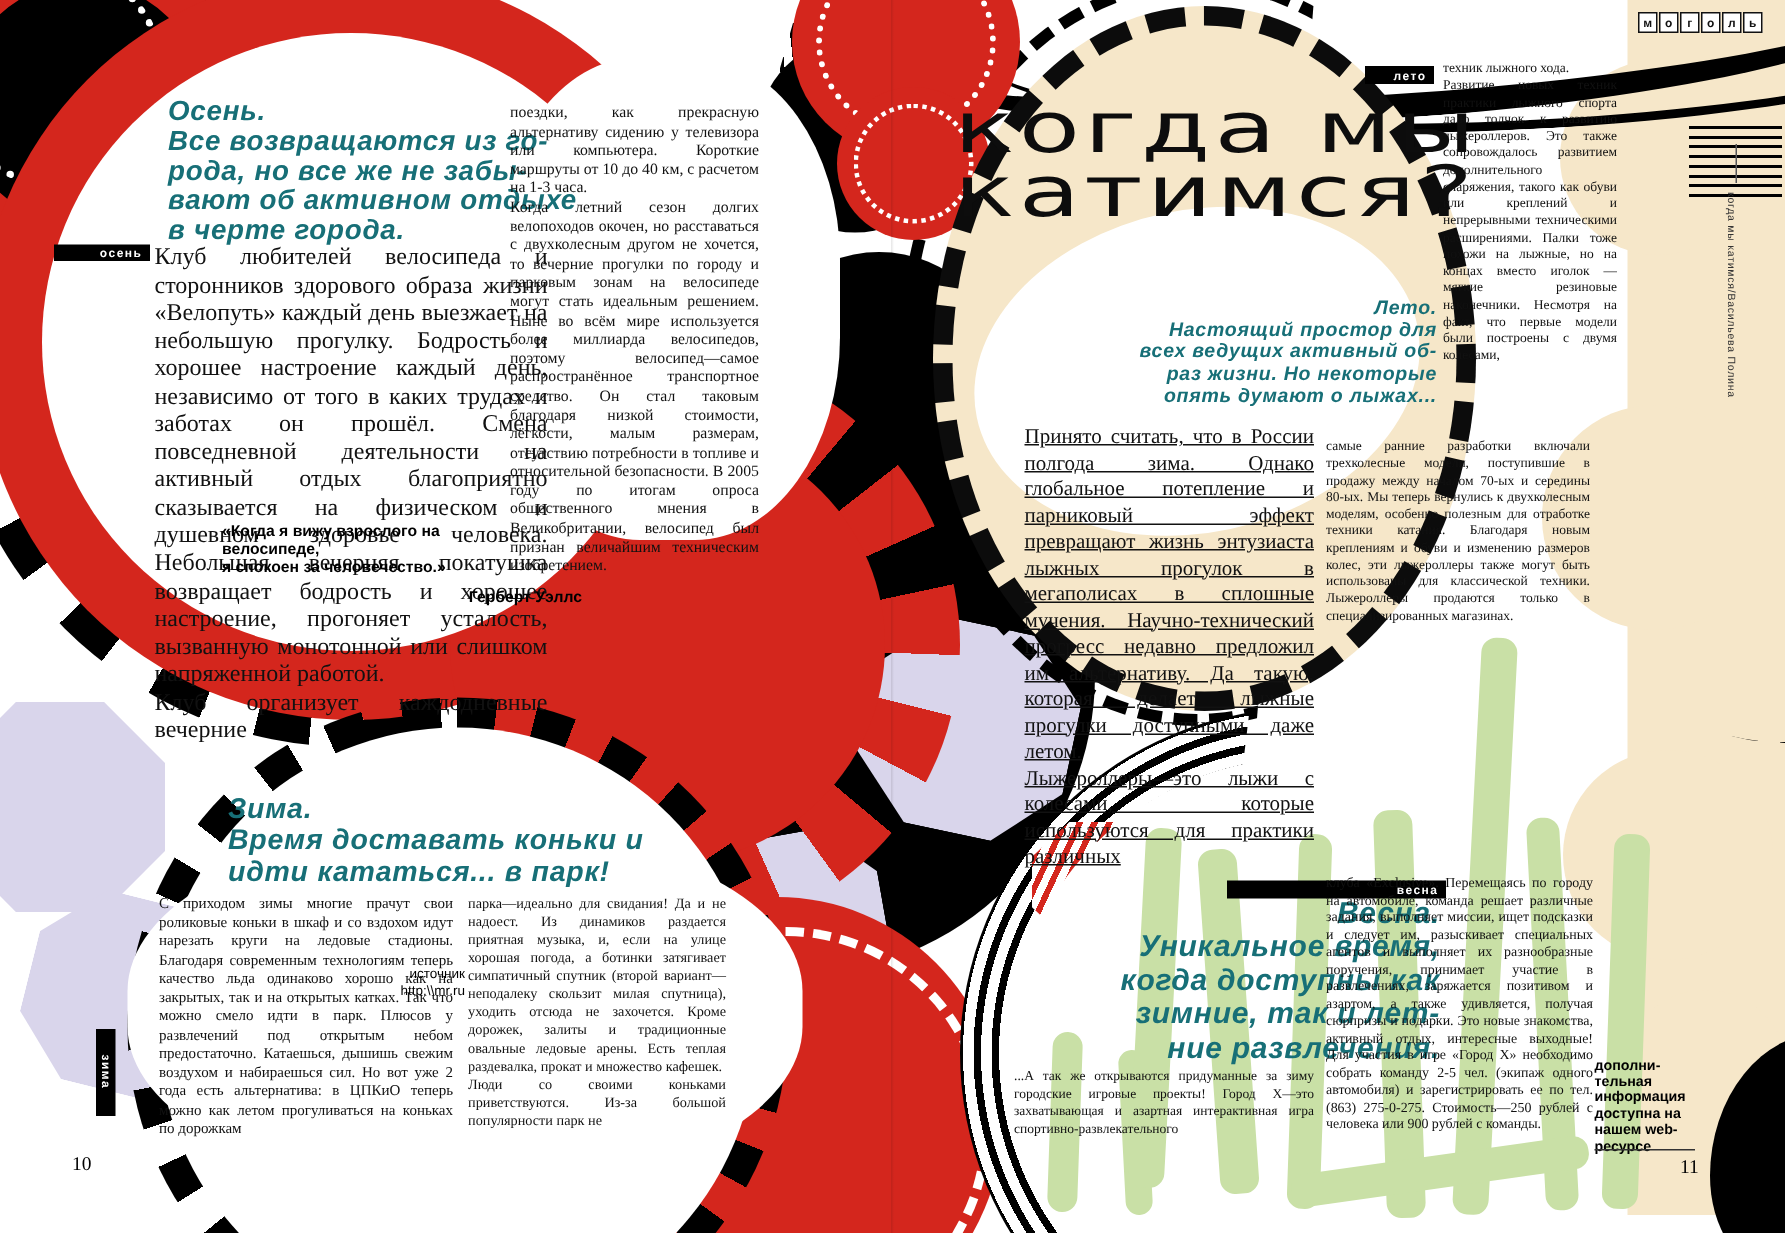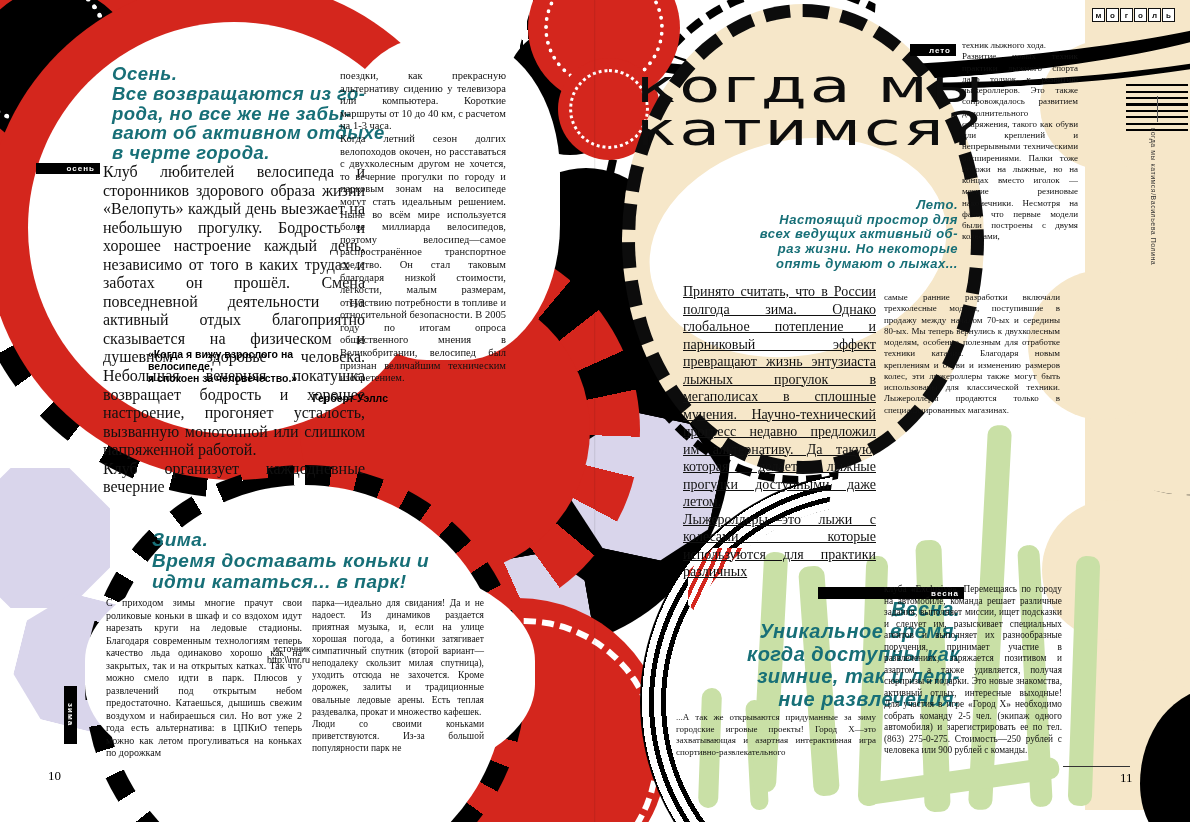--- a/index.html
+++ b/index.html
@@ -281,18 +281,24 @@
   <div class="abs txt serif t-summer-c3">самые ранние разработки включали трехколесные модели, поступившие в продажу между началом 70-ых и середины 80-ых. Мы теперь вернулись к двухколесным моделям, особенно полезным для отработке техники катания. Благодаря новым креплениям и обуви и изменению размеров колес, эти лыжероллеры также могут быть использованы для классической техники. Лыжероллеры продаются только в специализированных магазинах.</div>
 
   <div class="abs label-bar bar-spring">весна</div>
   <div class="abs txt teal-head t-spring-head">Весна.
 Уникальное время,
 когда доступны как
 зимние, так и лет-
 ние развлечения.</div>
   <div class="abs txt serif t-spring-c1">...А так же открываются придуманные за зиму городские игровые проекты! Город Х—это захватывающая и азартная интерактивная игра спортивно-развлекательного</div>
   <div class="abs txt serif t-spring-c2">клуба «Exclusive». Перемещаясь по городу на автомобиле, команда решает различные задания, выполняет миссии, ищет подсказки и следует им, разыскивает специальных агентов и выполняет их разнообразные поручения, принимает участие в развлечениях, заряжается позитивом и азартом, а также удивляется, получая сюрпризы и подарки. Это новые знакомства, активный отдых, интересные выходные! Для участия в игре «Город Х» необходимо собрать команду 2-5 чел. (экипаж одного автомобиля) и зарегистрировать ее по тел. (863) 275-0-275. Стоимость—250 рублей с человека или 900 рублей с команды.</div>
+  <div class="abs txt t-webnote">дополни-
+тельная
+информация
+доступна на
+нашем web-
+ресурсе</div>
   <div class="abs webnote-rule"></div>
 
   <div class="abs pagenum pn-left">10</div>
   <div class="abs pagenum pn-right">11</div>
 
 </div>
 
 </body></html>

